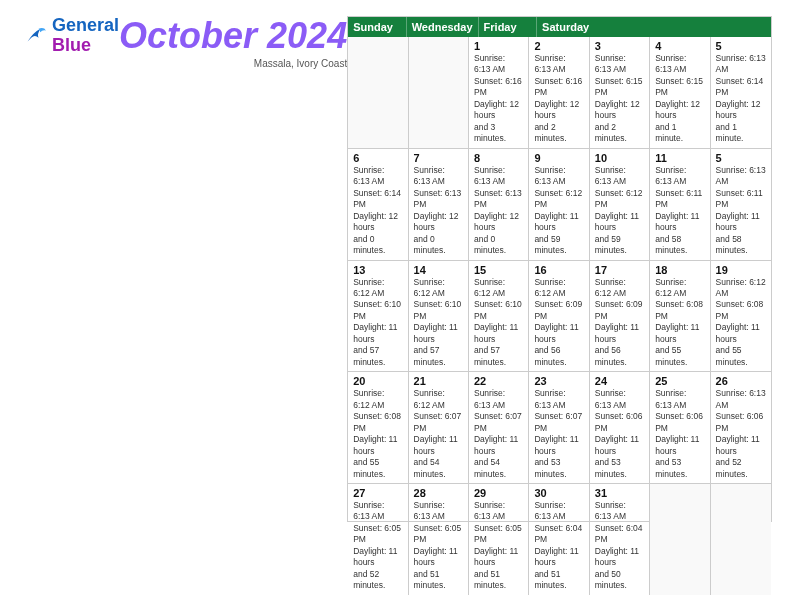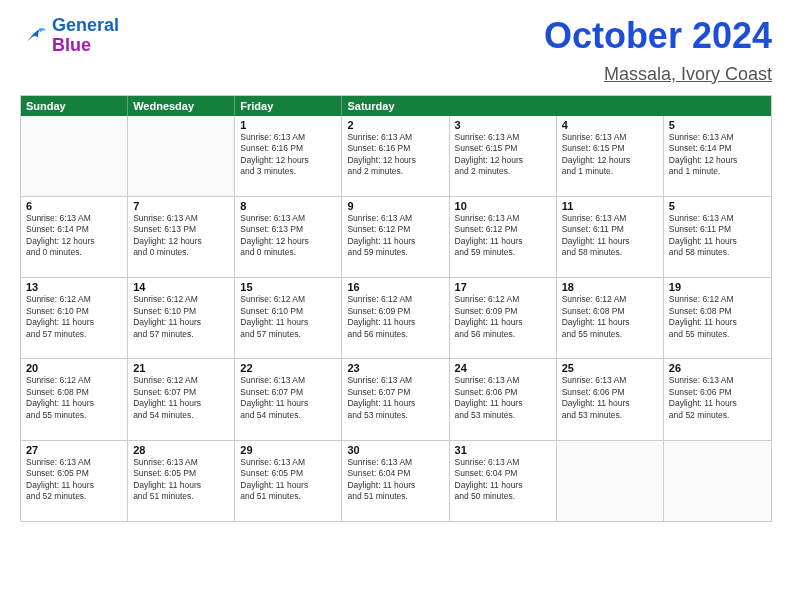--- a/index.html
+++ b/index.html
@@ -8,21 +8,21 @@
       height: 612px;
       font-family: Arial, sans-serif;
       background: #fff;
       overflow: hidden;
     }
     .page {
       width: 792px;
       height: 544px;
       padding: 16px 20px 22px 20px;
       display: flex;
-      flex-direction: column;
+      flex-direction: row;
     }
     .header {
       display: flex;
       justify-content: space-between;
       align-items: flex-start;
       margin-bottom: 10px;
     }
     .logo {
       display: flex;
       align-items: center;
@@ -40,28 +40,28 @@
     .logo-bird {
       width: 28px;
       height: 22px;
     }
     .title-block {
       text-align: right;
     }
     .month-title {
       font-size: 36px;
       font-weight: bold;
-      color: #1d4ed8;
+      color: #8b5cf6;
       line-height: 1.1;
+      font-style: italic;
     }
     .subtitle {
-      font-size: 18px;
+      font-size: 10px;
       color: #555;
-      margin-top: 8px;
-      text-decoration: underline;
+      margin-top: 2px;
     }
     .calendar {
       flex: 1;
       display: flex;
       flex-direction: column;
       border: 1px solid #ccc;
     }
     .cal-header {
       display: grid;
       grid-template-columns: repeat(7, 1fr);

